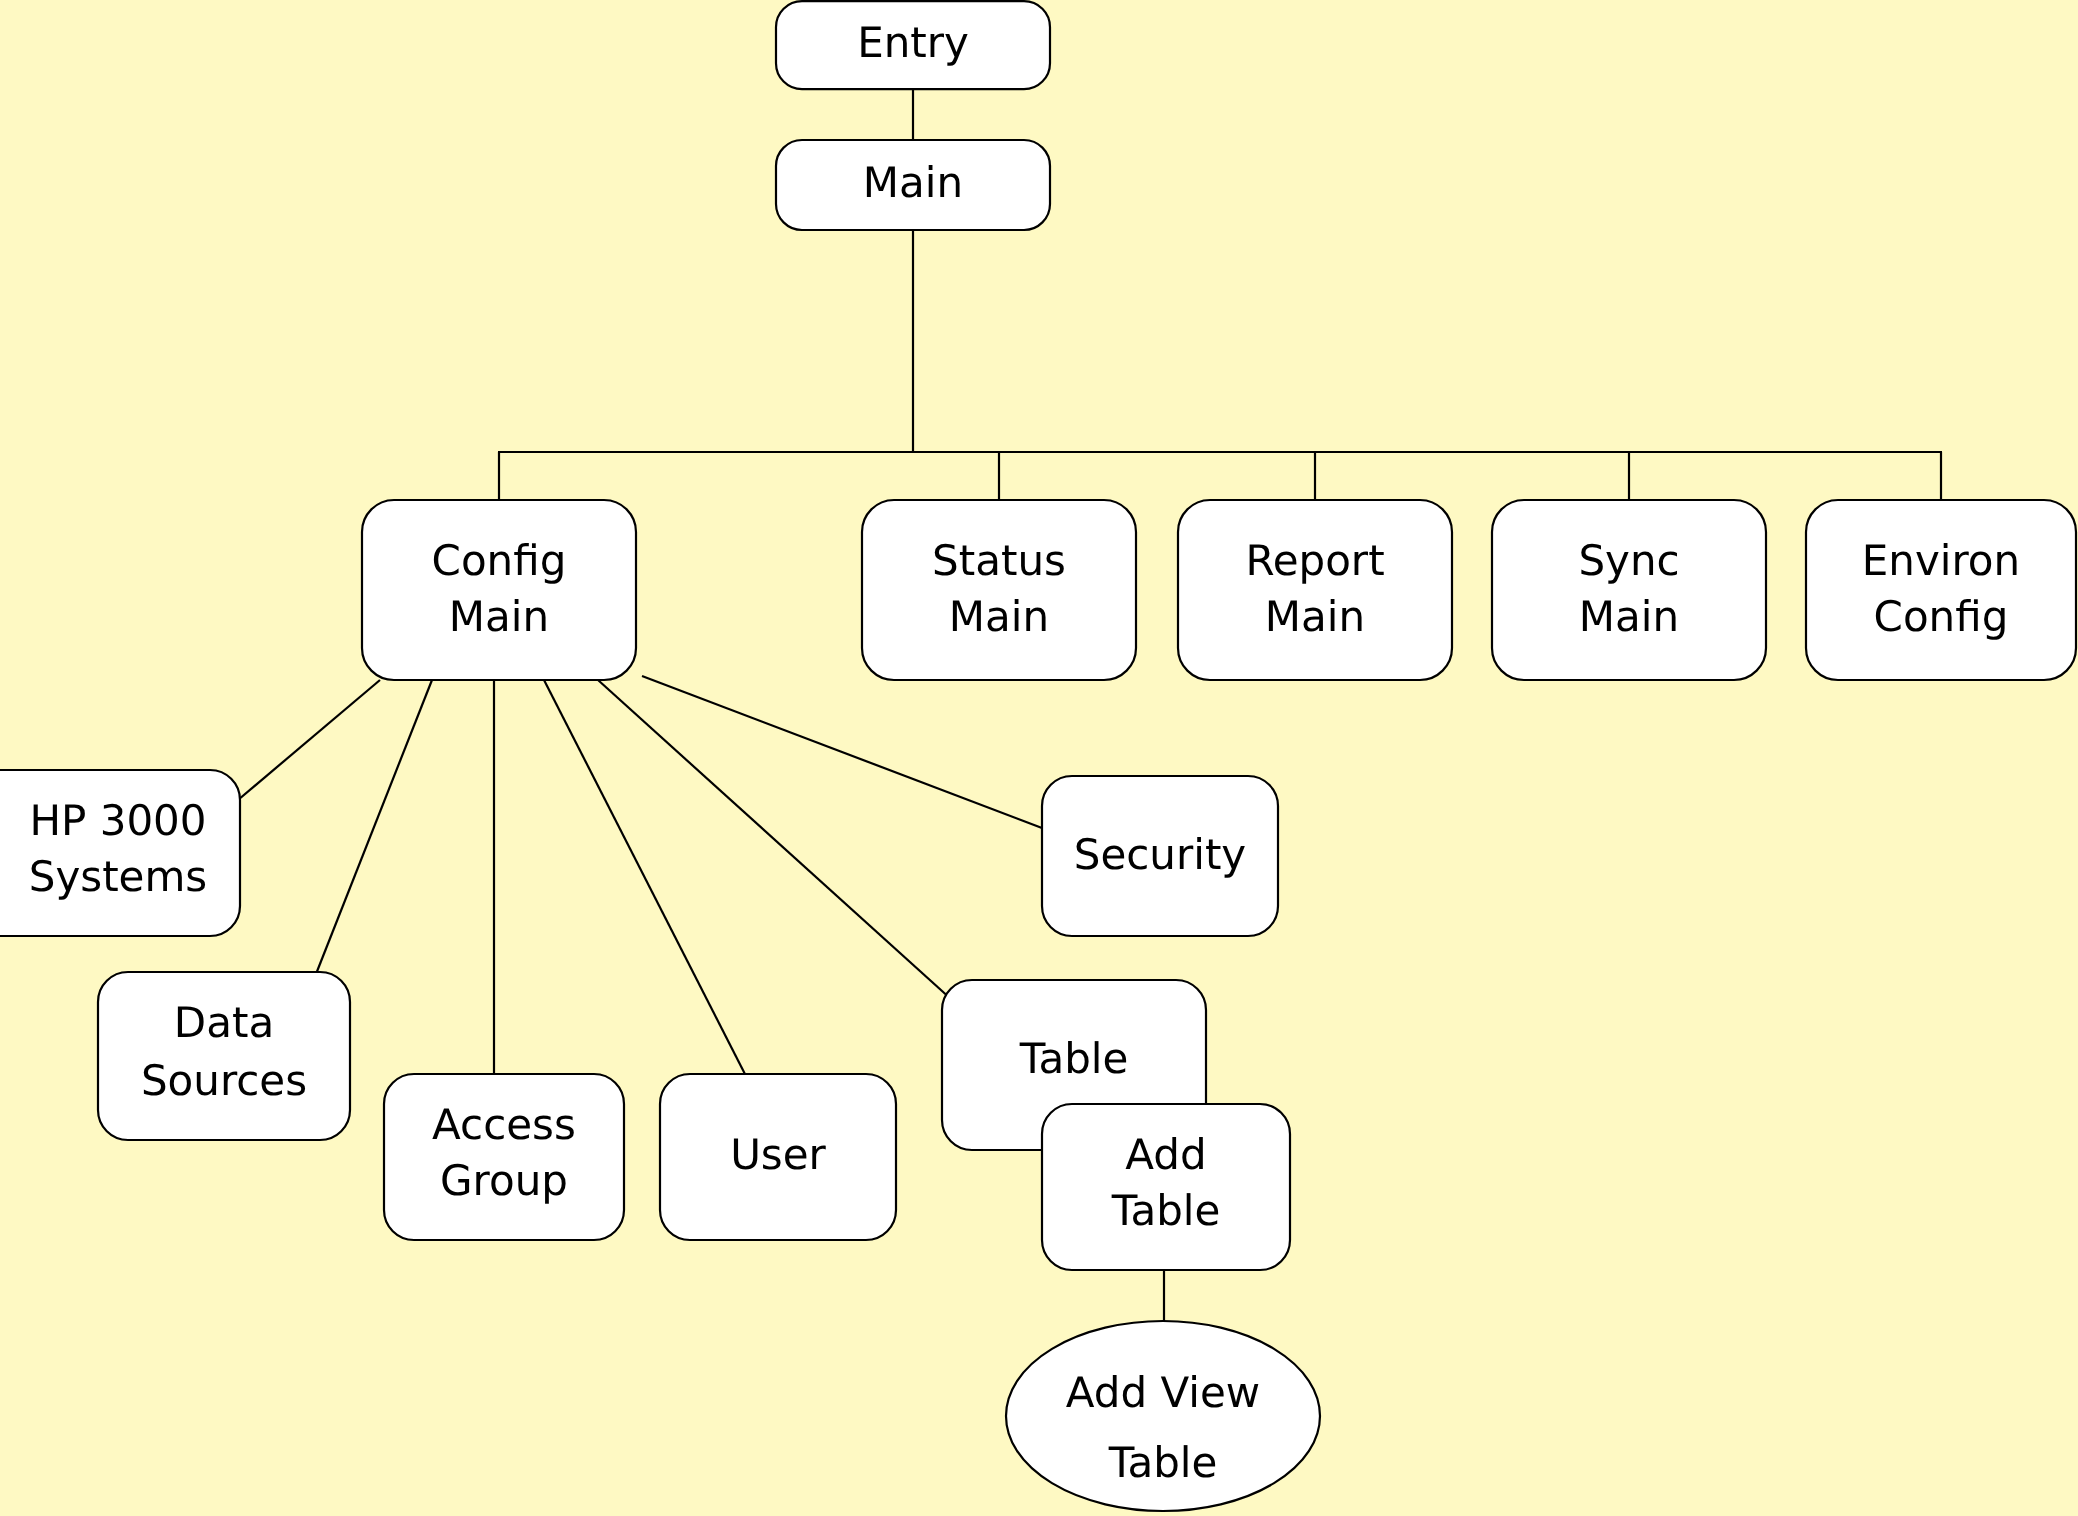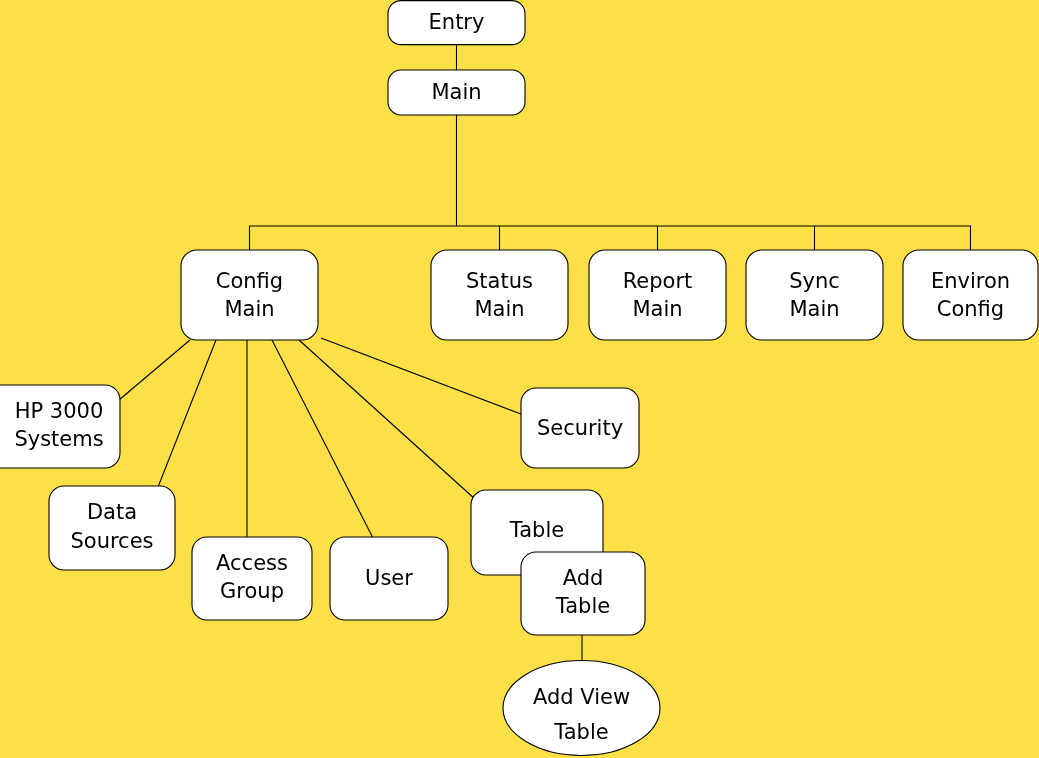--- a/index.html
+++ b/index.html
@@ -4,21 +4,21 @@
 <style>
   html, body {
     margin: 0;
     padding: 0;
     background: #ffffff;
   }
   #canvas {
     position: relative;
     width: 1039px;
     height: 758px;
-    background: #fde047;
+    background: #fef9c3;
     overflow: hidden;
     font-family: "DejaVu Sans", sans-serif;
   }
   #diagram-svg {
     position: absolute;
     left: 0;
     top: 0;
     width: 1039px;
     height: 758px;
   }

